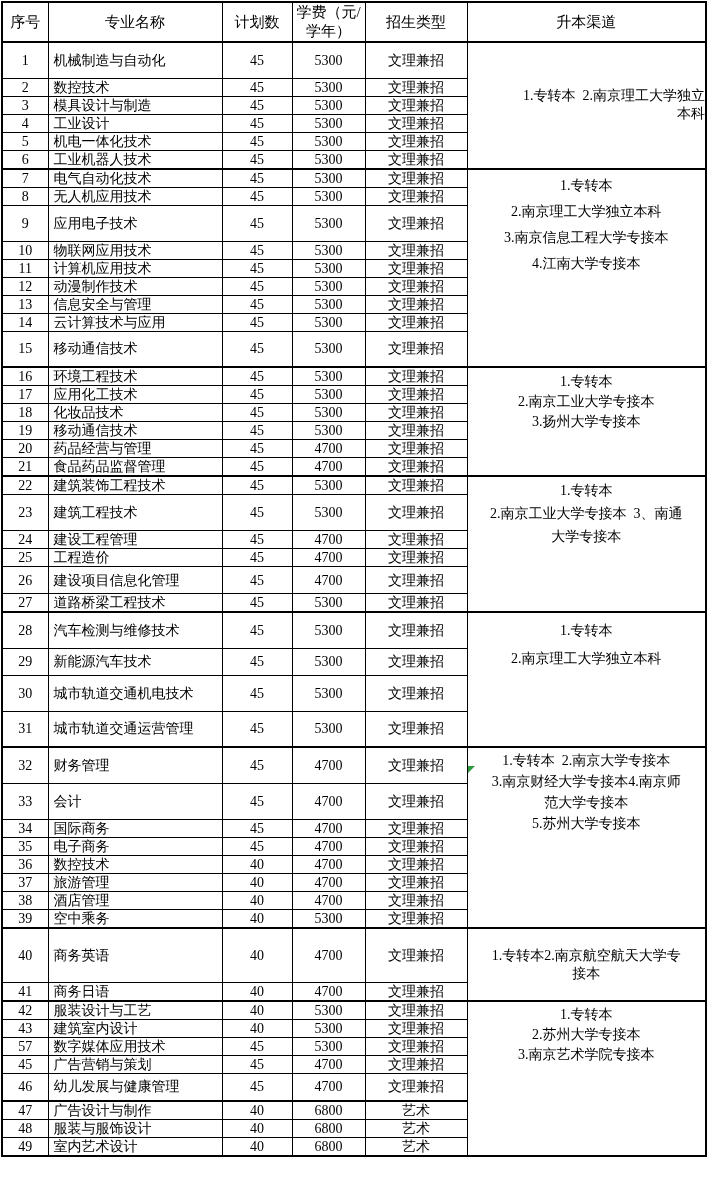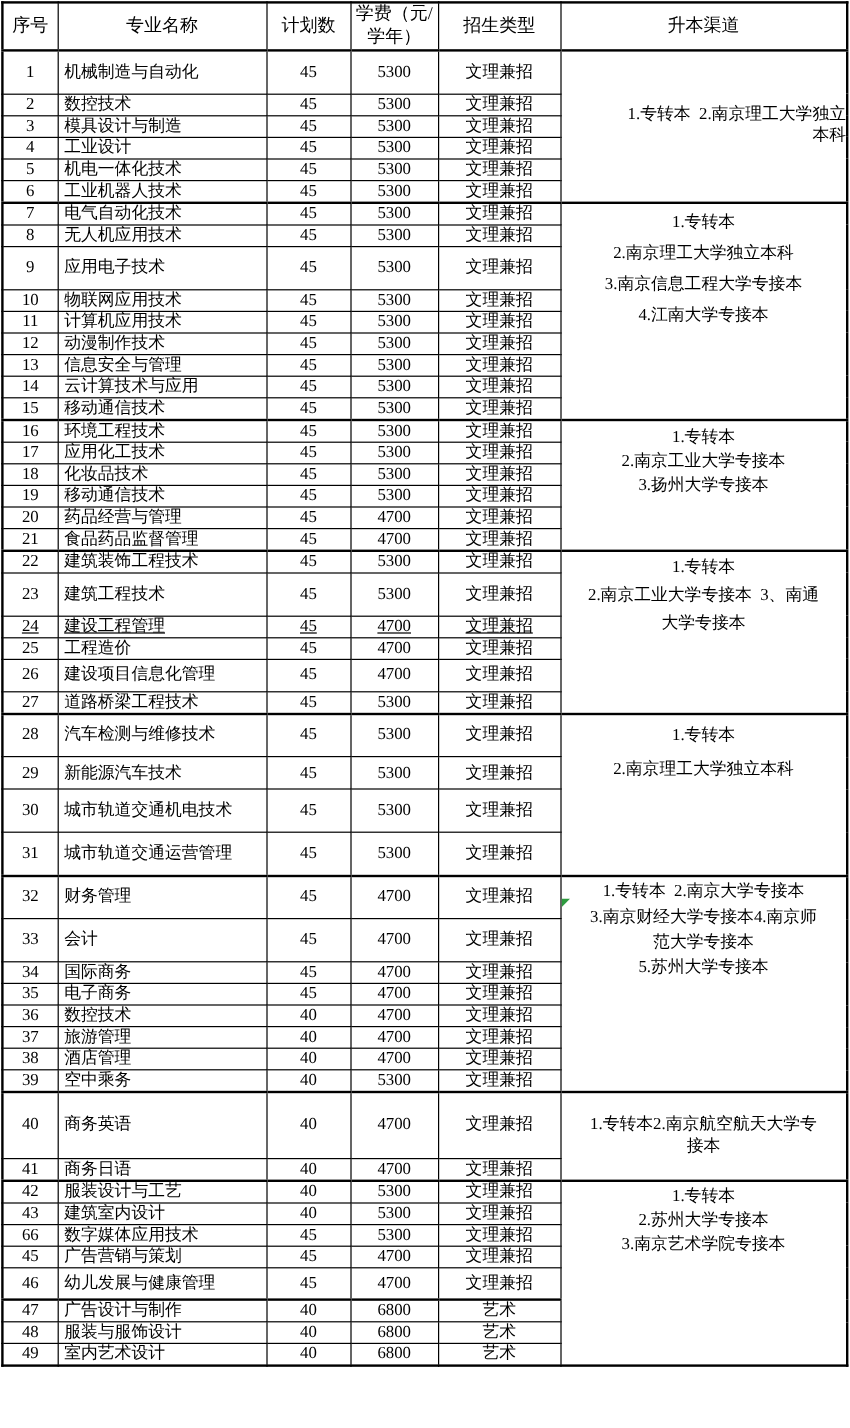--- a/index.html
+++ b/index.html
@@ -192,21 +192,21 @@
           <td>5300</td>
           <td>文理兼招</td>
         </tr>
         <tr style="height: 18px;">
           <td>14</td>
           <td class="major">云计算技术与应用</td>
           <td>45</td>
           <td>5300</td>
           <td>文理兼招</td>
         </tr>
-        <tr style="height: 18px; font-family: Liberation Serif, serif;">
+        <tr style="height: 36px; font-family: Liberation Serif, serif;">
           <td>15</td>
           <td class="major">移动通信技术</td>
           <td>45</td>
           <td>5300</td>
           <td>文理兼招</td>
         </tr>
         <tr class="thick" style="height: 18px;">
           <td>16</td>
           <td class="major">环境工程技术</td>
           <td>45</td>
@@ -265,21 +265,21 @@
             <div class="group-line">大学专接本</div>
           </td>
         </tr>
         <tr style="height: 36px;">
           <td>23</td>
           <td class="major">建筑工程技术</td>
           <td>45</td>
           <td>5300</td>
           <td>文理兼招</td>
         </tr>
-        <tr style="height: 18px; text-decoration: underline;">
+        <tr style="height: 18px;">
           <td>24</td>
           <td class="major">建设工程管理</td>
           <td>45</td>
           <td>4700</td>
           <td>文理兼招</td>
         </tr>
         <tr style="height: 18px;">
           <td>25</td>
           <td class="major">工程造价</td>
           <td>45</td>
@@ -426,21 +426,21 @@
           </td>
         </tr>
         <tr style="height: 18px;">
           <td>43</td>
           <td class="major">建筑室内设计</td>
           <td>40</td>
           <td>5300</td>
           <td>文理兼招</td>
         </tr>
         <tr style="height: 18px;">
-          <td>66</td>
+          <td>57</td>
           <td class="major">数字媒体应用技术</td>
           <td>45</td>
           <td>5300</td>
           <td>文理兼招</td>
         </tr>
         <tr style="height: 18px;">
           <td>45</td>
           <td class="major">广告营销与策划</td>
           <td>45</td>
           <td>4700</td>

